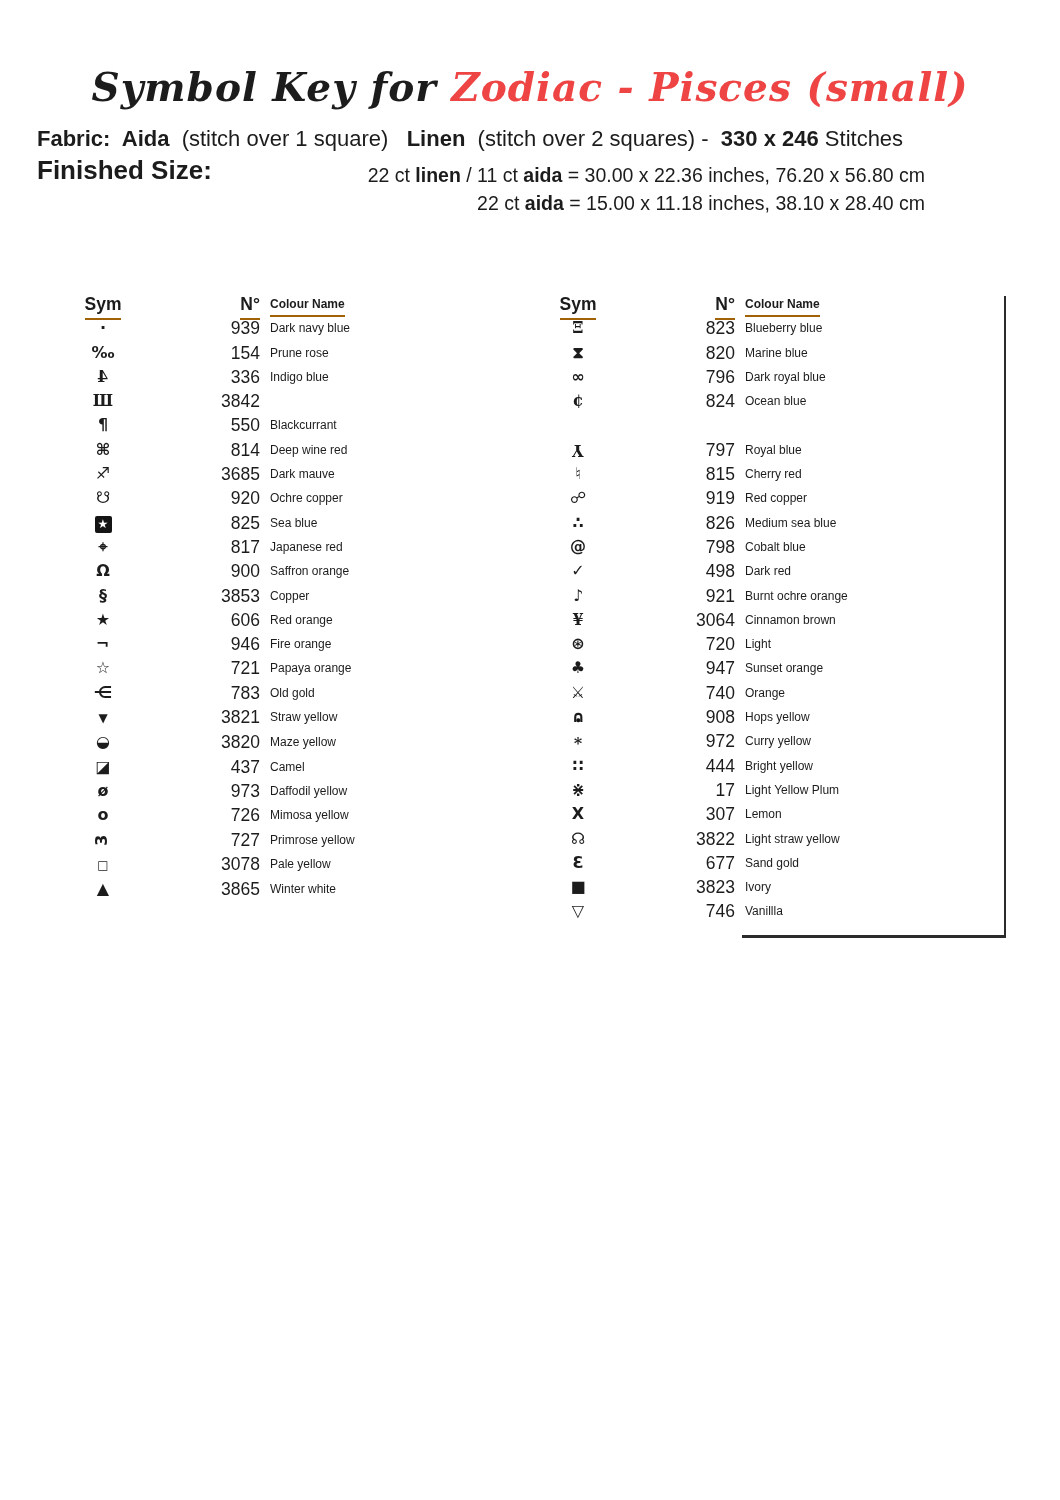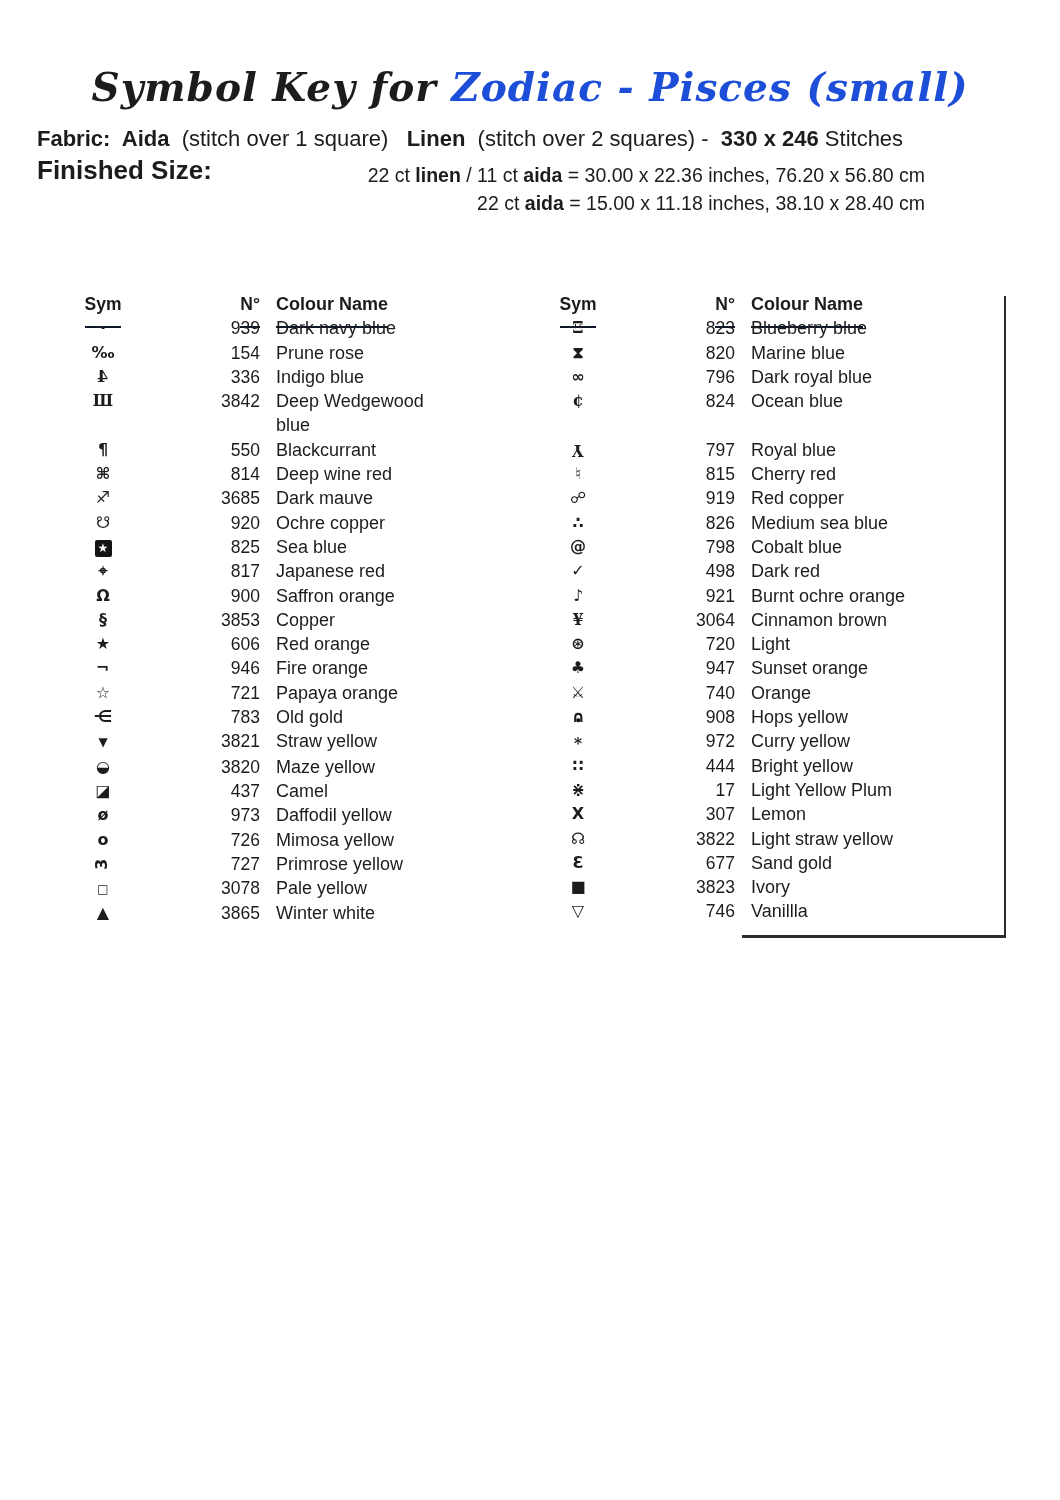--- a/index.html
+++ b/index.html
@@ -23,24 +23,24 @@
   .sizes{
     position:absolute;top:161px;left:37px;width:888px;text-align:right;
   }
   .size-line{font-size:19.5px;line-height:28.2px;white-space:pre-wrap;}
   .colgroup{position:absolute;top:292px;}
   .colgroup.left{left:68px;}
   .colgroup.right{left:543px;}
   .trow{display:flex;align-items:flex-start;min-height:24.3px;}
   .cell{line-height:24.3px;display:block;}
   .hcell{font-weight:700;font-size:17.5px;line-height:24.3px;}
-  .hcell .ul{border-bottom:2px solid #0f172a;padding-bottom:12px;}
+  .hcell .ul{border-bottom:2px solid #a16207;padding-bottom:4px;}
   .c-sym{width:70px;text-align:center;}
   .c-num{width:122px;text-align:right;font-size:17.5px;}
-  .c-name{margin-left:16px;width:205px;font-size:18px;white-space:pre-line;}
+  .c-name{margin-left:10px;width:205px;font-size:12px;white-space:pre-line;}
   .colgroup.right .c-name{width:240px;}
   .symglyph{
     font-family:"DejaVu Sans",sans-serif;font-weight:600;font-size:16px;
     display:inline-block;position:relative;
   }
   .symglyph.serif{font-family:"DejaVu Serif",serif;}
   .symglyph.mirror{transform:scaleX(-1);}
   .symglyph.rot270{transform:rotate(-90deg);}
   .symglyph.rot180{transform:rotate(180deg);}
   .symglyph.small{font-size:12px;}
@@ -57,21 +57,21 @@
     background:#2b2b2b;
   }
   .hline{
     position:absolute;left:742px;top:935px;width:264px;height:3px;
     background:#2b2b2b;
   }
 </style>
 </head>
 <body>
 
-<div class="title"><span>Symbol Key for </span><span class="accent" id="title-accent" style="color: #1d4ed8;">Zodiac - Pisces (small)</span></div>
+<div class="title"><span>Symbol Key for </span><span class="accent" id="title-accent" style="color: #ef4444;">Zodiac - Pisces (small)</span></div>
 
 <div class="fabric" id="fabric-line"><span style="font-weight: 700;">Fabric:  </span><span style="font-weight: 700;">Aida</span><span>  (stitch over 1 square)   </span><span style="font-weight: 700;">Linen</span><span>  (stitch over 2 squares) -  </span><span style="font-weight: 700;">330 x 246</span><span> Stitches</span></div>
 
 <div class="finished-label">Finished Size:</div>
 <div class="sizes" id="size-lines">
     <div class="size-line"><span>22 ct </span><span style="font-weight: 700;">linen</span><span> / 11 ct </span><span style="font-weight: 700;">aida</span><span> = 30.00 x 22.36 inches, 76.20 x 56.80 cm</span></div>
     <div class="size-line"><span>22 ct </span><span style="font-weight: 700;">aida</span><span> = 15.00 x 11.18 inches, 38.10 x 28.40 cm</span></div>
   </div>
 
 <div class="colgroup left">
@@ -92,22 +92,20 @@
         <span class="cell c-name">Prune rose</span>
       </div>
       <div class="trow">
         <span class="cell c-sym"><span class="symglyph mirror serif">4</span></span>
         <span class="cell c-num">336</span>
         <span class="cell c-name">Indigo blue</span>
       </div>
       <div class="trow">
         <span class="cell c-sym"><span class="symglyph serif">Ш</span></span>
         <span class="cell c-num">3842</span>
-        <span class="cell c-name">Deep Wedgewood
-blue</span>
       </div>
       <div class="trow">
         <span class="cell c-sym"><span class="symglyph">¶</span></span>
         <span class="cell c-num">550</span>
         <span class="cell c-name">Blackcurrant</span>
       </div>
       <div class="trow">
         <span class="cell c-sym"><span class="symglyph">⌘</span></span>
         <span class="cell c-num">814</span>
         <span class="cell c-name">Deep wine red</span>

